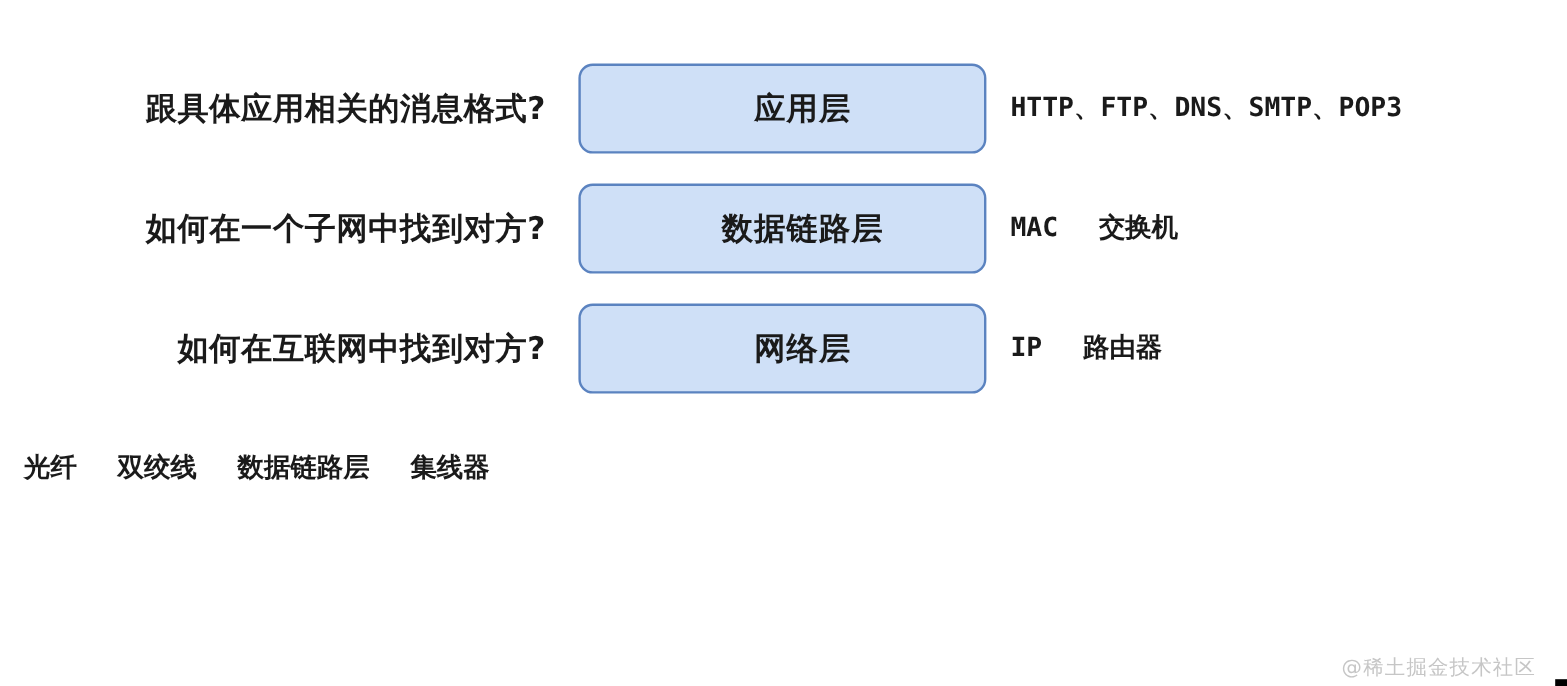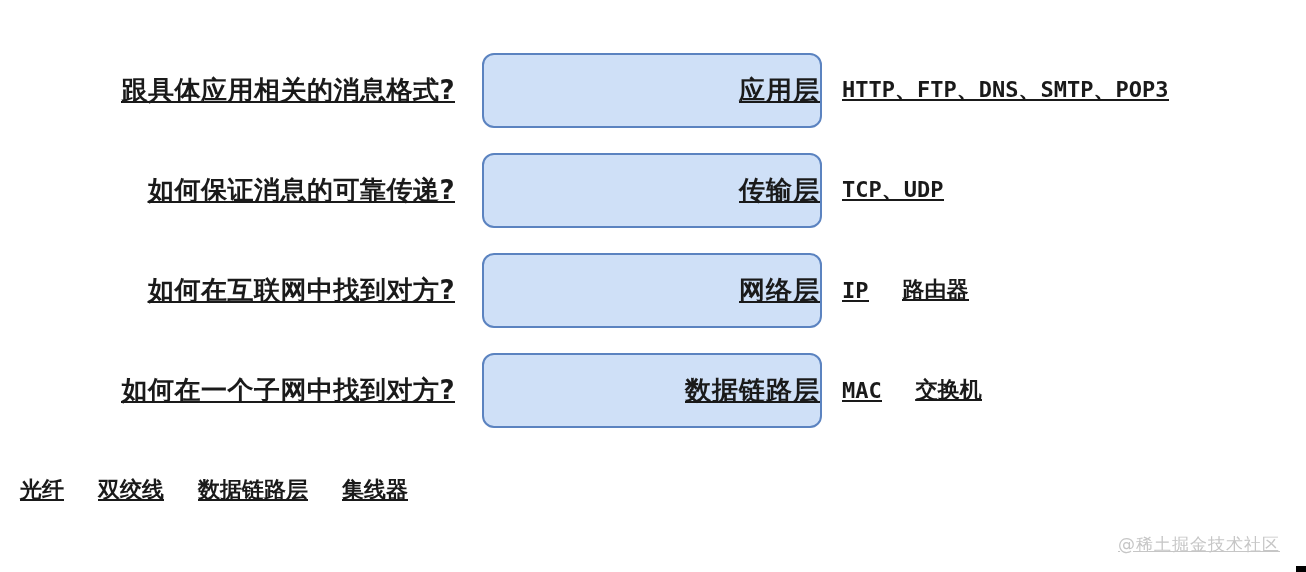--- a/index.html
+++ b/index.html
@@ -1,21 +1,21 @@
 <!DOCTYPE html>
 <html style="--box-fill: #cfe0f7; --box-border: #5b83c0; --text: #1a1a1a; --watermark: #c6c6c6;"><head>
 <meta charset="utf-8">
 <style>
   :root {
     --box-fill: #cfe0f7;
     --box-border: #5b83c0;
     --text: #1a1a1a;
     --watermark: #c6c6c6;
   }
-  * { margin: 0; padding: 0; box-sizing: border-box; text-decoration: underline; }
+  * { margin: 0; padding: 0; box-sizing: border-box; }
   html, body {
     width: 1306px;
     height: 572px;
     background: #ffffff;
     overflow: hidden;
     font-family: "DejaVu Sans", "Liberation Sans", sans-serif;
   }
   .canvas {
     position: relative;
     width: 1306px;
@@ -38,21 +38,21 @@
   }
   .layer-box {
     flex: 0 0 340px;
     margin-left: 27px;
     height: 75px;
     background: var(--box-fill);
     border: 2.5px solid var(--box-border);
     border-radius: 12px;
     display: flex;
     align-items: center;
-    justify-content: flex-end;
+    justify-content: center;
     padding-left: 34px;
   }
   .layer-label {
     font-size: 26px;
     font-weight: 600;
     color: var(--text);
     letter-spacing: 1px;
     white-space: nowrap;
   }
   .protocols {
@@ -62,21 +62,21 @@
     gap: 34px;
     font-family: "DejaVu Sans Mono", "Liberation Mono", monospace;
     font-size: 22px;
     font-weight: 600;
     color: var(--text);
     white-space: nowrap;
   }
   .watermark {
     position: absolute;
     right: 26px;
-    bottom: 16px;
+    bottom: 4px;
     font-size: 17px;
     font-weight: 400;
     color: var(--watermark);
     letter-spacing: 1px;
   }
   .corner-mark {
     position: absolute;
     right: 0;
     bottom: 0;
     width: 10px;
@@ -92,49 +92,40 @@
   <div class="row">
     <div class="question">跟具体应用相关的消息格式?</div>
     <div class="layer-box">
       <span class="layer-label">应用层</span>
     </div>
     <div class="protocols">
         <span>HTTP、FTP、DNS、SMTP、POP3</span>
       </div>
   </div>
 
+
   <div class="row">
-    <div class="question">如何保证消息的可靠传递?</div>
+    <div class="question">如何在一个子网中找到对方?</div>
     <div class="layer-box">
-      <span class="layer-label">传输层</span>
+      <span class="layer-label">数据链路层</span>
     </div>
     <div class="protocols">
-        <span>TCP、UDP</span>
+        <span>MAC</span>
+        <span>交换机</span>
       </div>
   </div>
 
   <div class="row">
     <div class="question">如何在互联网中找到对方?</div>
     <div class="layer-box">
       <span class="layer-label">网络层</span>
     </div>
     <div class="protocols">
         <span>IP</span>
         <span>路由器</span>
-      </div>
-  </div>
-
-  <div class="row">
-    <div class="question">如何在一个子网中找到对方?</div>
-    <div class="layer-box">
-      <span class="layer-label">数据链路层</span>
-    </div>
-    <div class="protocols">
-        <span>MAC</span>
-        <span>交换机</span>
       </div>
   </div>
 
   <div class="row">
     <div class="protocols">
         <span>光纤</span>
         <span>双绞线</span>
         <span>数据链路层</span>
         <span>集线器</span>
       </div>

